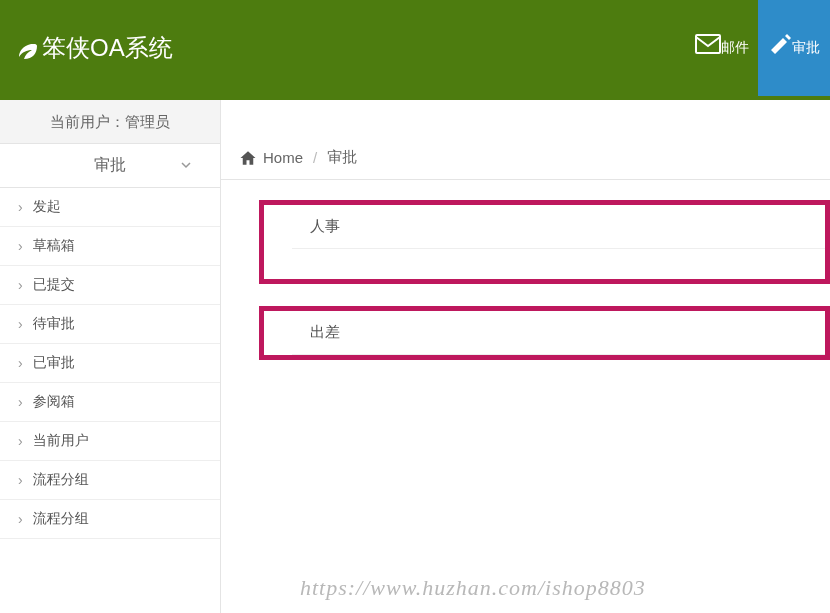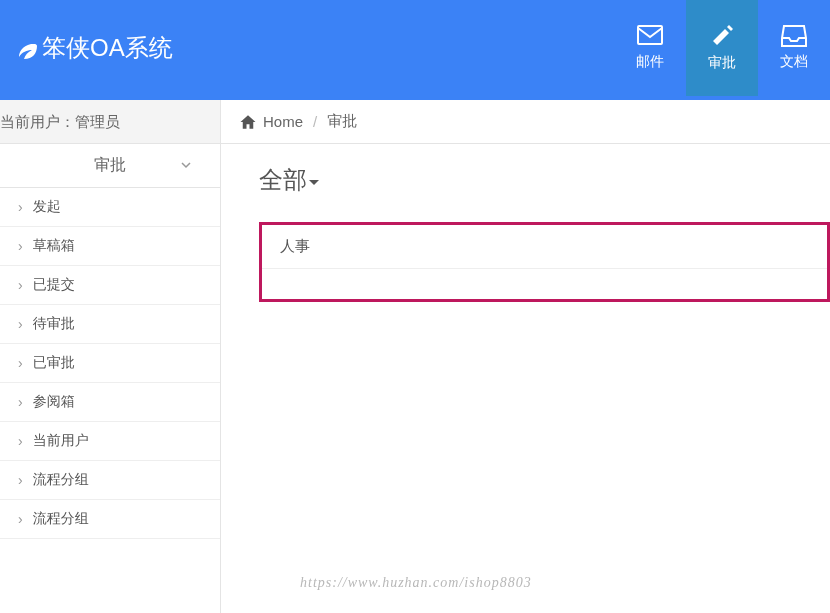--- a/index.html
+++ b/index.html
@@ -1,43 +1,43 @@
 <!DOCTYPE html>
 <html><head>
 <meta charset="utf-8">
 <style>
 * { margin: 0; padding: 0; box-sizing: border-box; }
 body { font-family: "Microsoft YaHei", Arial, sans-serif; font-size: 14px; color: #333; background: #fff; width: 830px; height: 613px; overflow: hidden; }
-.header { background: #3b82f6; height: 100px; display: flex; align-items: center; padding: 0 0 4px 14px; color: #fff; }
+.header { background: #4d7c0f; height: 100px; display: flex; align-items: center; padding: 0 0 4px 14px; color: #fff; }
 .logo { display: flex; align-items: center; font-size: 24px; font-weight: 400; }
 .logo svg { margin-right: 4px; }
 .nav { margin-left: auto; display: flex; height: 100%; }
-.nav-item { width: 72px; display: flex; flex-direction: column; align-items: center; justify-content: center; cursor: pointer; color: #fff; }
+.nav-item { width: 72px; display: flex; flex-direction: row; align-items: center; justify-content: center; cursor: pointer; color: #fff; }
 .nav-item.active { background: #2e8cc9; }
 .nav-item svg { margin-bottom: 6px; }
 .nav-item span { font-size: 14px; }
 .body { display: flex; height: calc(613px - 100px); }
 .sidebar { width: 221px; border-right: 1px solid #e4e4e4; }
-.user-bar { height: 44px; line-height: 44px; text-align: left; background: #f4f4f4; border-bottom: 1px solid #e4e4e4; color: #666; font-size: 15px; }
+.user-bar { height: 44px; line-height: 44px; text-align: center; background: #f4f4f4; border-bottom: 1px solid #e4e4e4; color: #666; font-size: 15px; }
 .menu-header { height: 44px; display: flex; align-items: center; justify-content: center; position: relative; border-bottom: 1px solid #e4e4e4; color: #666; font-size: 16px; cursor: pointer; }
 .menu-header .chev { position: absolute; right: 28px; }
 .menu-list { list-style: none; }
 .menu-item { height: 39px; display: flex; align-items: center; padding-left: 18px; border-bottom: 1px solid #eee; cursor: pointer; color: #555; font-size: 14px; }
 .menu-item .arrow { margin-right: 10px; color: #999; }
-.content { flex: 1; }
+.content { flex: 1; margin-top: 36px; }
 .breadcrumb { height: 44px; display: flex; align-items: center; padding-left: 18px; border-bottom: 1px solid #e4e4e4; color: #666; font-size: 15px; }
 .breadcrumb .sep { margin: 0 10px; color: #bbb; }
 .main { padding: 20px 0 0 38px; }
 .page-title { font-size: 24px; font-weight: 400; color: #555; display: flex; align-items: center; margin-bottom: 26px; }
 .page-title .caret { margin-left: 2px; }
-.card { border: 3px solid #be185d; margin-bottom: 22px; }
+.card { border: 5px solid #be185d; margin-bottom: 22px; padding-left: 28px; }
 .card-header { padding: 12px 18px; border-bottom: 1px solid #eee; color: #555; font-size: 15px; }
 .card-body { height: 30px; }
 .card-last .card-body { height: 0; }
-.watermark { position: fixed; left: 300px; top: 575px; font-size: 14px; color: #b8b8b8; font-style: italic; font-family: Georgia, serif; letter-spacing: 1px; pointer-events: none; }
+.watermark { position: fixed; left: 300px; top: 575px; font-size: 22px; color: #b8b8b8; font-style: italic; font-family: Georgia, serif; letter-spacing: 1px; pointer-events: none; }
 </style>
 </head>
 <body>
 
 <div class="header">
   <div class="logo">
     <svg width="24" height="24" viewBox="0 0 24 24" fill="#fff">
         <path d="M17 8C8 10 5 16 5 21c3-5 8-7 13-7-4 2-7 5-8 9 9 0 13-6 13-13 0-1-1-2-2-2h-4z"></path>
       </svg>
     <span>笨侠OA系统</span>
@@ -48,27 +48,20 @@
           <rect x="1" y="1" width="24" height="18" rx="1"></rect>
           <path d="M1 3l12 9 12-9"></path>
         </svg>
       <span>邮件</span>
     </div>
     <div class="nav-item active">
       <svg width="24" height="24" viewBox="0 0 24 24" fill="#fff">
           <path d="M3 17l4 4 12-12-4-4L3 17zm14-14l4 4 2-2-4-4-2 2z"></path>
         </svg>
       <span>审批</span>
-    </div>
-    <div class="nav-item">
-      <svg width="26" height="22" viewBox="0 0 26 22" fill="none" stroke="#fff" stroke-width="2">
-          <path d="M3 1h20l2 12v8H1v-8L3 1z"></path>
-          <path d="M1 13h7l2 3h6l2-3h7"></path>
-        </svg>
-      <span>文档</span>
     </div>
   </div>
 </div>
 
 <div class="body">
   <div class="sidebar">
     <div class="user-bar">
       <span>当前用户：</span><span>管理员</span>
     </div>
     <div class="menu-header">
@@ -122,29 +115,25 @@
   <div class="content">
     <div class="breadcrumb">
       <svg width="18" height="18" viewBox="0 0 24 24" fill="#555">
           <path d="M12 3l10 9h-3v9h-5v-6h-4v6H5v-9H2l10-9z"></path>
         </svg>
       <span style="margin-left:6px">Home</span>
       <span class="sep">/</span>
       <span>审批</span>
     </div>
     <div class="main">
-      <div class="page-title">
-        <span>全部</span>
-        <span class="caret">
-          <svg width="10" height="10" viewBox="0 0 10 10" fill="#555">
-              <path d="M0 2l5 5 5-5z"></path>
-            </svg>
-        </span>
-      </div>
       <div class="card">
         <div class="card-header">人事</div>
+        <div class="card-body"></div>
+      </div>
+      <div class="card card-last">
+        <div class="card-header">出差</div>
         <div class="card-body"></div>
       </div>
     </div>
   </div>
 </div>
 
 <div class="watermark">https://www.huzhan.com/ishop8803</div>
 
 </body></html>

